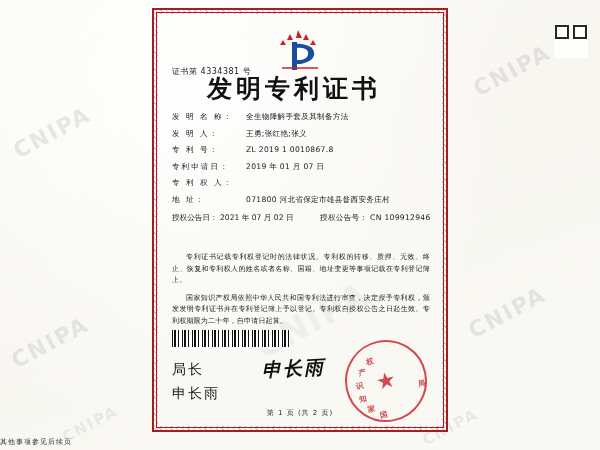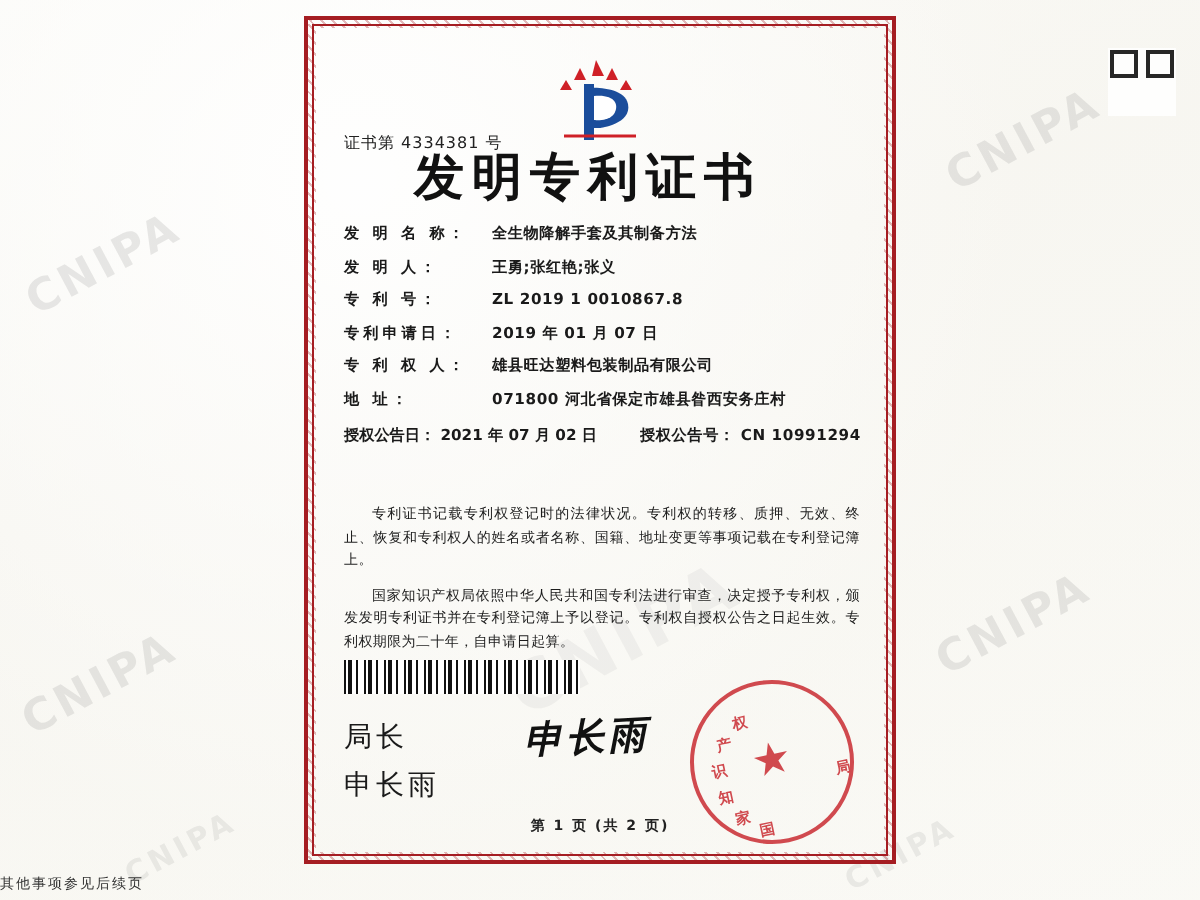--- a/index.html
+++ b/index.html
@@ -133,21 +133,20 @@
   }
 
   
   .fields {
     position: absolute;
     left: 172px; top: 112px;
     width: 258px;
     font-size: 7.6px;
     color: #1a1a1a;
     line-height: 1.2;
-    font-weight: bold;
   }
   .frow {
     display: flex;
     align-items: baseline;
     margin-bottom: 7.5px;
   }
   .flabel {
     width: 74px;
     flex: 0 0 74px;
     letter-spacing: 2px;
@@ -239,21 +238,20 @@
   }
 
   
   .page-no {
     position: absolute;
     left: 0; right: 0; top: 408px;
     text-align: center;
     font-size: 7px;
     color: #222;
     letter-spacing: 1px;
-    font-weight: bold;
   }
   .footnote {
     position: absolute;
     left: 0; right: 0; top: 437px;
     text-align: left;
     font-size: 7px;
     color: #333;
     letter-spacing: 1px;
   }
 </style>
@@ -308,21 +306,20 @@
     <div class="frow">
       <div class="flabel">专  利  号：</div>
       <div class="fvalue">ZL 2019 1 0010867.8</div>
     </div>
     <div class="frow">
       <div class="flabel">专利申请日：</div>
       <div class="fvalue">2019 年 01 月 07 日</div>
     </div>
     <div class="frow">
       <div class="flabel">专  利  权  人：</div>
-      <div class="fvalue">雄县旺达塑料包装制品有限公司</div>
     </div>
     <div class="frow">
       <div class="flabel">地        址：</div>
       <div class="fvalue">071800 河北省保定市雄县昝西安务庄村</div>
     </div>
     <div class="frow grant">
       <div class="grant-left">
         <span>授权公告日：</span>
         <span>2021 年 07 月 02 日</span>
       </div>

